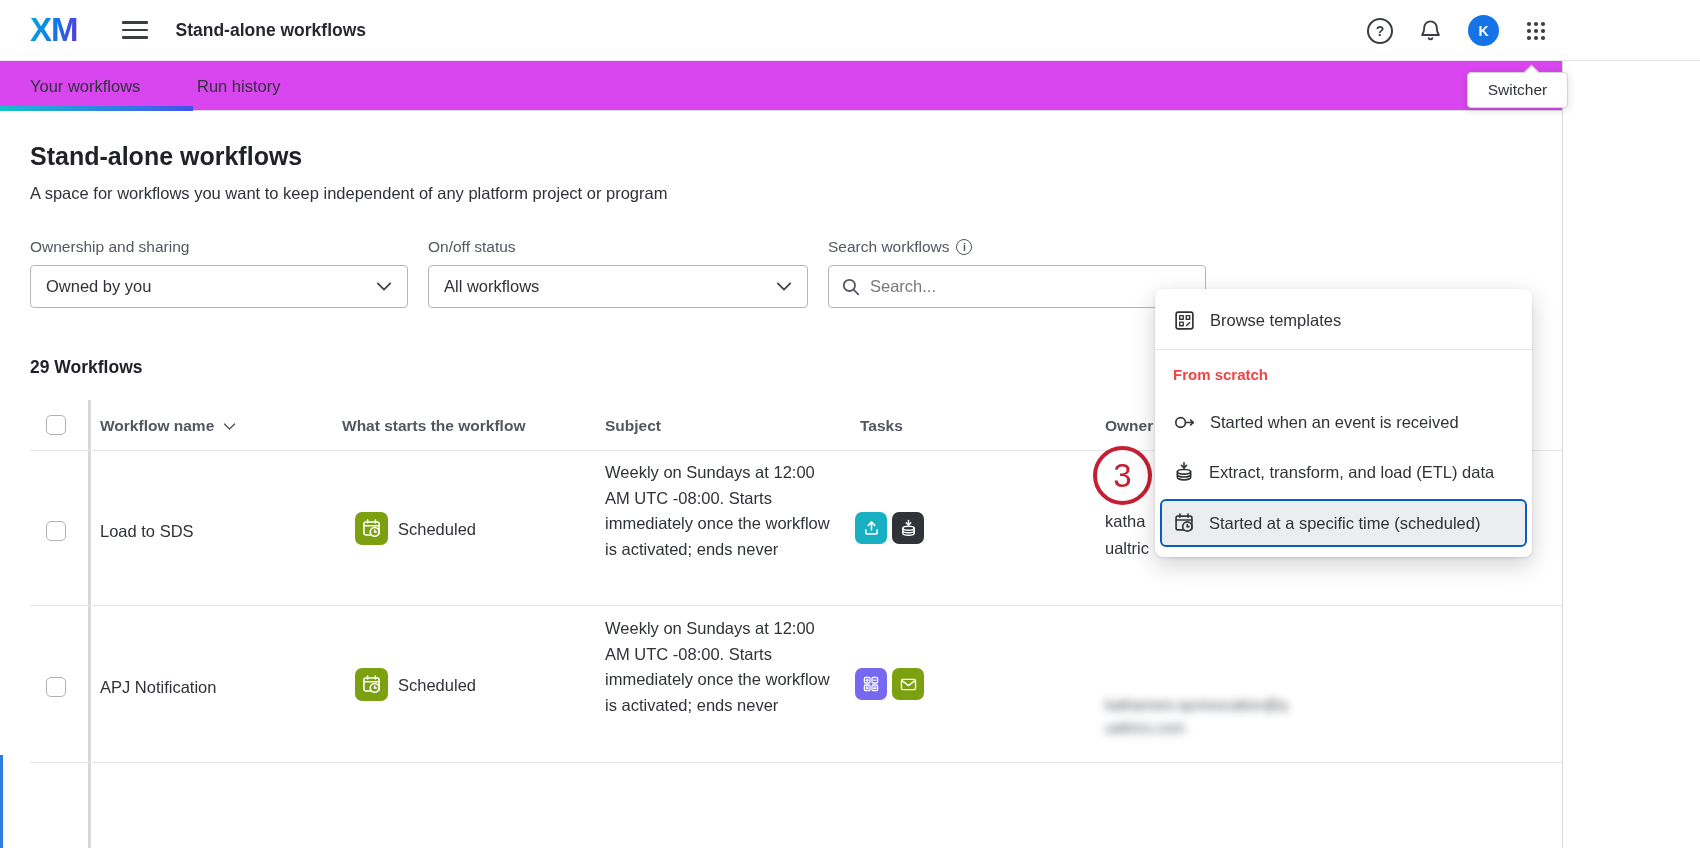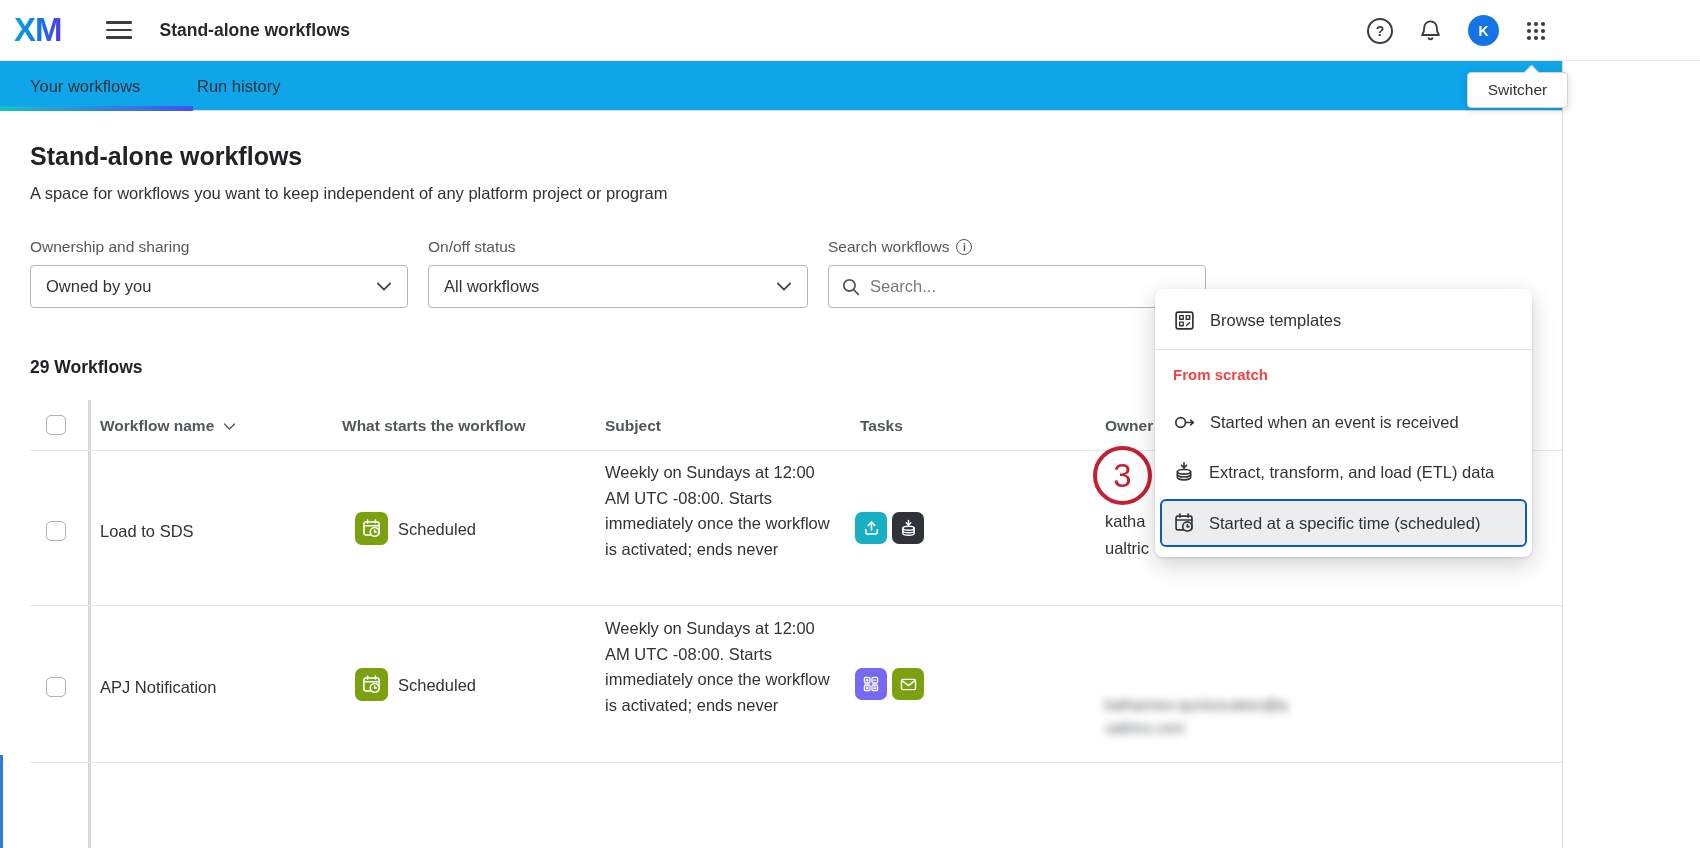--- a/index.html
+++ b/index.html
@@ -1,31 +1,31 @@
 <!DOCTYPE html>
 <html><head>
 <meta charset="utf-8">
 <style>
   * { margin:0; padding:0; box-sizing:border-box; }
   html,body { width:1700px; height:848px; background:#fff; font-family:"Liberation Sans", sans-serif; color:#2f3237; overflow:hidden; }
   .screen { position:relative; width:1700px; height:848px; background:#fff; }
 
   
   .topbar { position:absolute; top:0; left:0; width:1700px; height:61px; background:#fff; border-bottom:1px solid #e7e7e8; display:flex; align-items:center; z-index:10; }
-  .xm-logo { margin-left:14px; font-size:33px; font-weight:800; letter-spacing:-1px; background:linear-gradient(100deg,#00a9e0 0%,#1673e6 55%,#5f2ee5 100%); -webkit-background-clip:text; background-clip:text; color:transparent; cursor:pointer; }
+  .xm-logo { margin-left:30px; font-size:33px; font-weight:800; letter-spacing:-1px; background:linear-gradient(100deg,#00a9e0 0%,#1673e6 55%,#5f2ee5 100%); -webkit-background-clip:text; background-clip:text; color:transparent; cursor:pointer; }
   .hamburger { margin-left:44px; width:26px; height:18px; display:flex; flex-direction:column; justify-content:space-between; cursor:pointer; }
   .hamburger span { display:block; height:2.6px; background:#3a3d42; border-radius:1px; }
   .topbar-title { margin-left:28px; font-size:17.5px; font-weight:600; color:#26282d; }
   .topbar-right { position:absolute; right:152px; top:0; height:61px; display:flex; align-items:center; gap:25px; }
   .help-circle { width:26px; height:26px; border:2px solid #3a3d42; border-radius:50%; display:flex; align-items:center; justify-content:center; font-size:14px; font-weight:700; color:#3a3d42; cursor:pointer; }
   .icon-btn { cursor:pointer; display:flex; align-items:center; justify-content:center; }
   .avatar { width:31px; height:31px; border-radius:50%; background:#1673e6; color:#fff; font-size:14px; font-weight:700; display:flex; align-items:center; justify-content:center; cursor:pointer; }
 
   
-  .tabbar { position:absolute; top:61px; left:0; width:1562px; height:50px; background:#0ea5e9; border-bottom:1px solid #d8d9da; z-index:5; }
+  .tabbar { position:absolute; top:61px; left:0; width:1562px; height:50px; background:#d946ef; border-bottom:1px solid #d8d9da; z-index:5; }
   .tab { position:absolute; top:0; height:50px; display:flex; align-items:center; font-size:16.5px; color:#2f3237; cursor:pointer; }
   .tab-underline { position:absolute; left:0; bottom:-1px; width:193px; height:5px; background:linear-gradient(90deg,#17c0cf,#4253ee); }
 
   
   .switcher-tip { position:absolute; left:1467px; top:72px; width:101px; height:36px; background:#fff; border:1px solid #d2d3d5; border-radius:4px; box-shadow:0 2px 8px rgba(0,0,0,.14); display:flex; align-items:center; justify-content:center; font-size:15.5px; z-index:40; }
   .switcher-tip::before { content:""; position:absolute; top:-6px; left:58px; width:10px; height:10px; background:#fff; border-left:1px solid #d2d3d5; border-top:1px solid #d2d3d5; transform:rotate(45deg); }
 
   
   .right-edge { position:absolute; left:1562px; top:61px; width:1px; height:787px; background:#d8d9da; }
   .bottom-left-bar { position:absolute; left:0; top:755px; width:3px; height:93px; background:#2e7ce0; }

